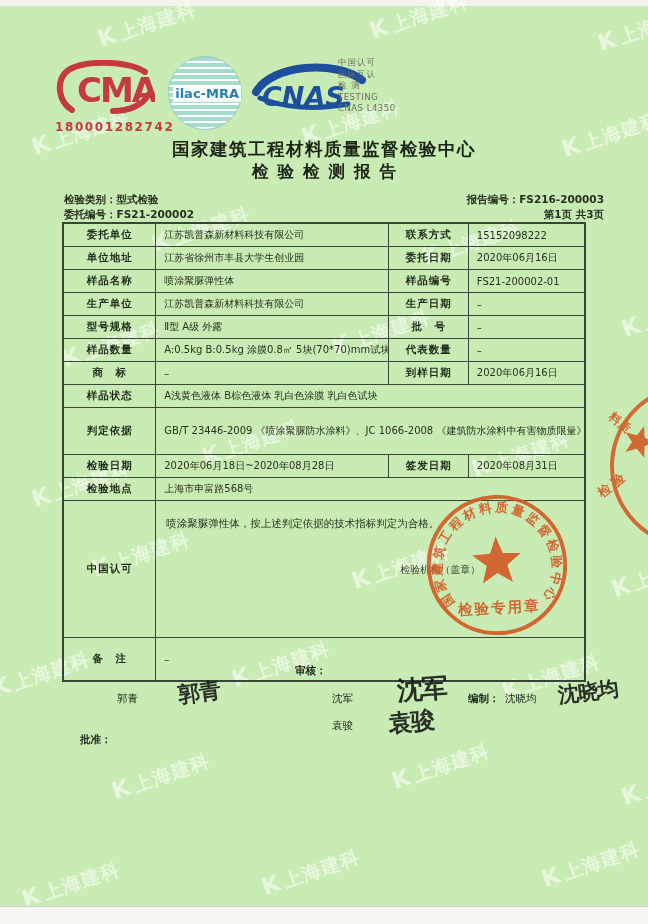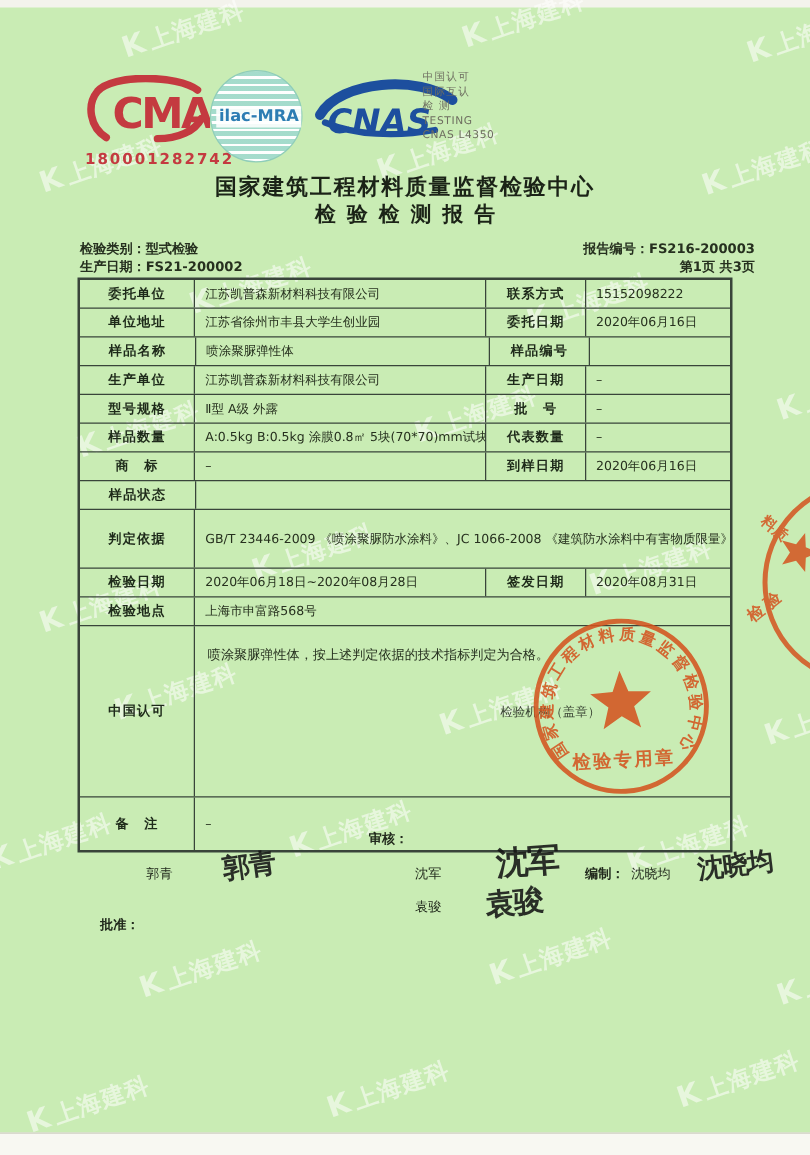--- a/index.html
+++ b/index.html
@@ -18,21 +18,21 @@
   #wm-layer{position:absolute;inset:0;z-index:1;pointer-events:none;}
   .wm{
     position:absolute; white-space:nowrap;
     color:rgba(255,255,255,0.55); font-weight:bold; font-size:19px; letter-spacing:1px;
     transform:rotate(-19deg);
   }
   .wm .wm-k{font-size:23px; margin-right:3px; font-weight:900;}
 
   
   .certs{position:absolute;left:0;top:0;width:648px;z-index:2;}
-  .cma{position:absolute;left:68px;top:60px;width:100px;text-align:center;}
+  .cma{position:absolute;left:55px;top:60px;width:100px;text-align:center;}
   .cma-num{margin-top:2px;color:#c43a40;font-size:12px;font-weight:bold;letter-spacing:1.6px;}
   .ilac{
     position:absolute;left:168px;top:56px;width:74px;height:74px;border-radius:50%;
     background:repeating-linear-gradient(0deg, rgba(255,255,255,0.95) 0 2px, rgba(110,198,175,0.55) 2px 6px), #e7f6ef;
     border:1px solid #8fcdb9; display:flex;align-items:center;justify-content:flex-end;
   }
   .ilac-text{background:rgba(255,255,255,0.88);color:#2d7db3;font-weight:bold;font-size:13px;padding:1px 2px;letter-spacing:0;}
   .cnas{position:absolute;left:248px;top:58px;}
   .acc-lines{position:absolute;left:338px;top:57px;font-size:8.5px;line-height:11.5px;color:#6e6e60;letter-spacing:1px;}
   .acc-lines div:nth-child(4), .acc-lines div:nth-child(5){letter-spacing:0.5px;}
@@ -132,21 +132,21 @@
       <div>TESTING</div>
       <div>CNAS L4350</div>
     </div>
   </div>
 
   <div class="title">国家建筑工程材料质量监督检验中心</div>
   <div class="subtitle">检验检测报告</div>
 
   <div class="meta-left">
     <div><span>检验类别：</span><span>型式检验</span></div>
-    <div><span>生产日期：</span><span>FS21-200002</span></div>
+    <div><span>委托编号：</span><span>FS21-200002</span></div>
   </div>
   <div class="meta-right">
     <div><span>报告编号：</span><span>FS216-200003</span></div>
     <div>第1页 共3页</div>
   </div>
 
   <div class="tbl">
     <div class="row">
       <div class="c lab w1 h22">委托单位</div>
       <div class="c val w2 h22">江苏凯普森新材料科技有限公司</div>
@@ -156,20 +156,21 @@
     <div class="row">
       <div class="c lab w1 h22">单位地址</div>
       <div class="c val w2 h22">江苏省徐州市丰县大学生创业园</div>
       <div class="c lab w3 h22">委托日期</div>
       <div class="c val w4 h22 last">2020年06月16日</div>
     </div>
     <div class="row">
       <div class="c lab w1 h22">样品名称</div>
       <div class="c val w2 h22">喷涂聚脲弹性体</div>
       <div class="c lab w3 h22">样品编号</div>
+      <div class="c val w4 h22 last">FS21-200002-01</div>
     </div>
     <div class="row">
       <div class="c lab w1 h22">生产单位</div>
       <div class="c val w2 h22">江苏凯普森新材料科技有限公司</div>
       <div class="c lab w3 h22">生产日期</div>
       <div class="c val w4 h22 last">–</div>
     </div>
     <div class="row">
       <div class="c lab w1 h22">型号规格</div>
       <div class="c val w2 h22">Ⅱ型 A级 外露</div>
@@ -183,20 +184,21 @@
       <div class="c val w4 h22 last">–</div>
     </div>
     <div class="row">
       <div class="c lab w1 h22">商　标</div>
       <div class="c val w2 h22">–</div>
       <div class="c lab w3 h22">到样日期</div>
       <div class="c val w4 h22 last">2020年06月16日</div>
     </div>
     <div class="row">
       <div class="c lab w1 h22">样品状态</div>
+      <div class="c val wv h22 last">A浅黄色液体 B棕色液体 乳白色涂膜 乳白色试块</div>
     </div>
     <div class="row">
       <div class="c lab w1 h46">判定依据</div>
       <div class="c val wv h46 last">GB/T 23446-2009 《喷涂聚脲防水涂料》、JC 1066-2008 《建筑防水涂料中有害物质限量》</div>
     </div>
     <div class="row">
       <div class="c lab w1 h22">检验日期</div>
       <div class="c val w2 h22">2020年06月18日~2020年08月28日</div>
       <div class="c lab w3 h22">签发日期</div>
       <div class="c val w4 h22 last">2020年08月31日</div>

